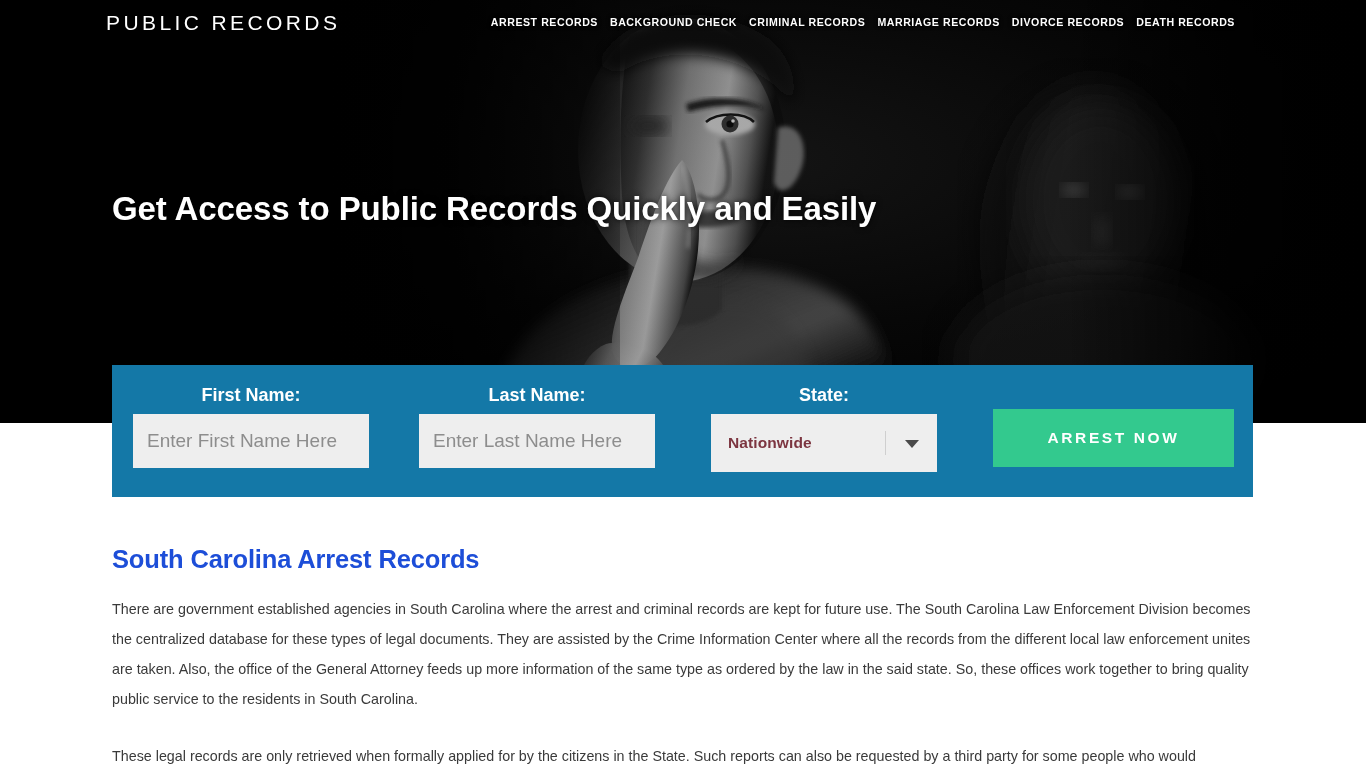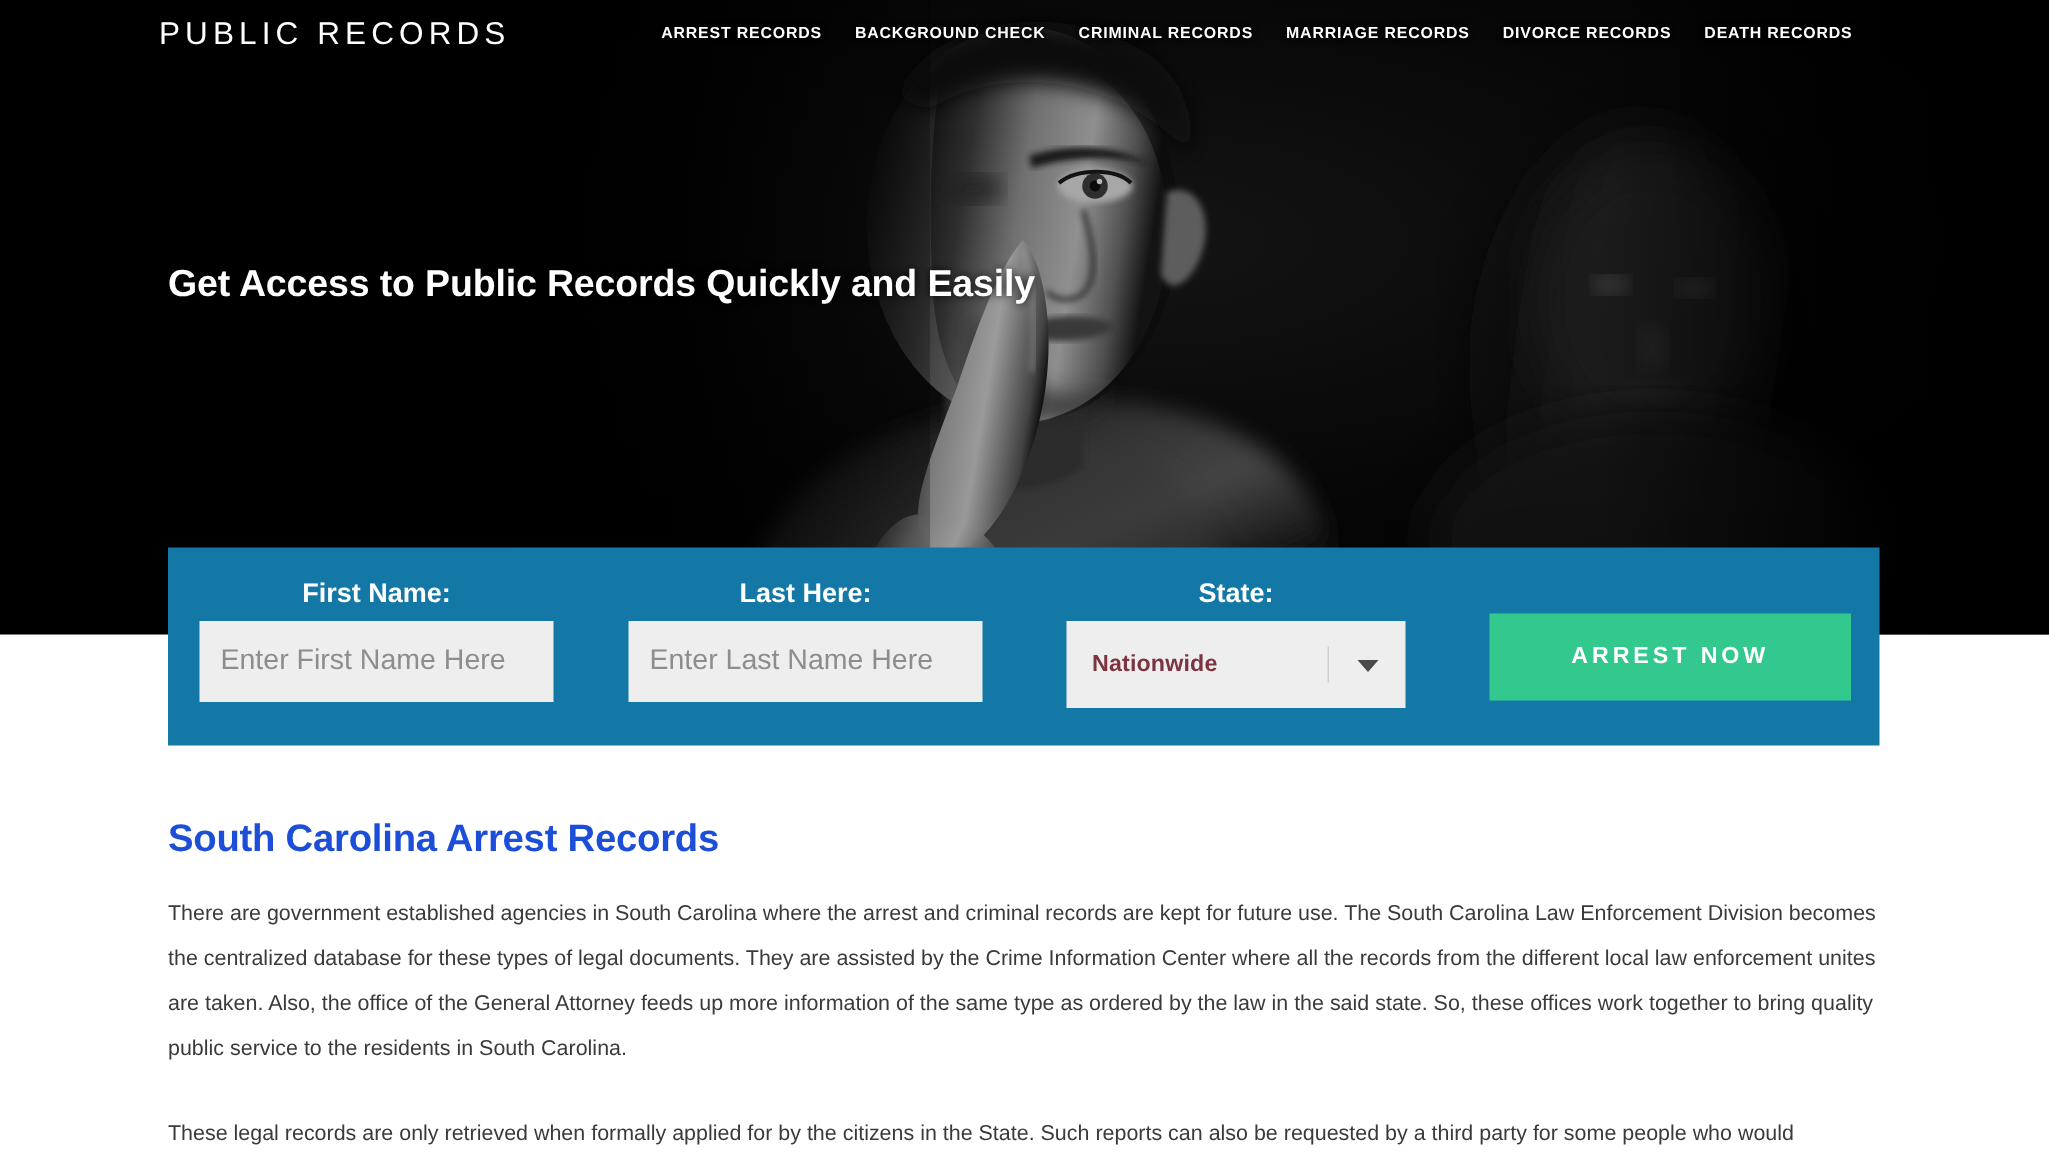--- a/index.html
+++ b/index.html
@@ -66,40 +66,40 @@
     letter-spacing: 3.4px;
     white-space: nowrap;
     line-height: 1;
     text-shadow: 0 0 3px rgba(0,0,0,0.9);
   }
   .nav {
     margin-left: auto;
     margin-right: 131px;
     display: flex;
     align-items: center;
-    gap: 22px;
+    gap: 12px;
   }
   .nav-item {
     color: #ffffff;
     font-size: 10.6px;
     font-weight: 700;
     letter-spacing: 0.55px;
     white-space: nowrap;
     text-decoration: none;
     cursor: pointer;
     text-shadow: 0 0 4px rgba(0,0,0,0.95), 0 0 2px rgba(0,0,0,0.9);
   }
 
   
   .headline {
     position: absolute;
     left: 112px;
-    top: 175px;
-    color: #ffffff;
-    font-size: 25px;
+    top: 190px;
+    color: #ffffff;
+    font-size: 33px;
     font-weight: 600;
     letter-spacing: -0.1px;
     white-space: nowrap;
     z-index: 15;
     text-shadow: 0 0 6px rgba(0,0,0,0.85);
   }
 
   
   .search-panel {
     position: absolute;
@@ -347,21 +347,21 @@
 </div>
 
 <div class="search-panel">
 
   <div class="field" id="field-first">
     <label class="field-label">First Name:</label>
     <input class="text-input" type="text" placeholder="Enter First Name Here" style="">
   </div>
 
   <div class="field" id="field-last">
-    <label class="field-label">Last Here:</label>
+    <label class="field-label">Last Name:</label>
     <input class="text-input" type="text" placeholder="Enter Last Name Here" style="">
   </div>
 
   <div class="field" id="field-state">
     <label class="field-label">State:</label>
     <div class="select-wrap">
       <span class="select-value">Nationwide</span>
       <span class="select-sep"></span>
       <span class="select-arrow"></span>
     </div>

